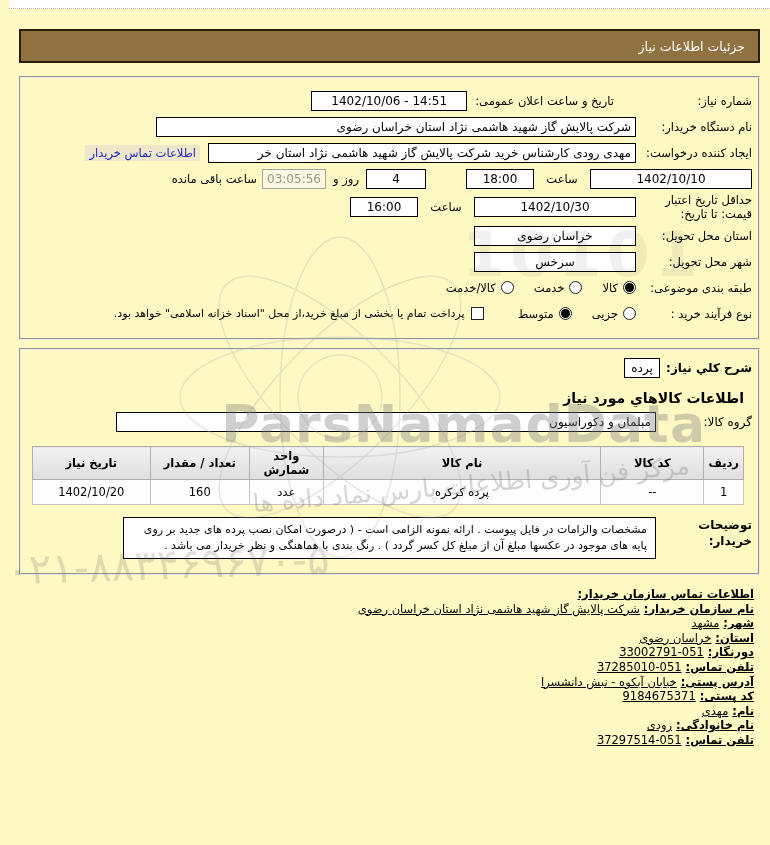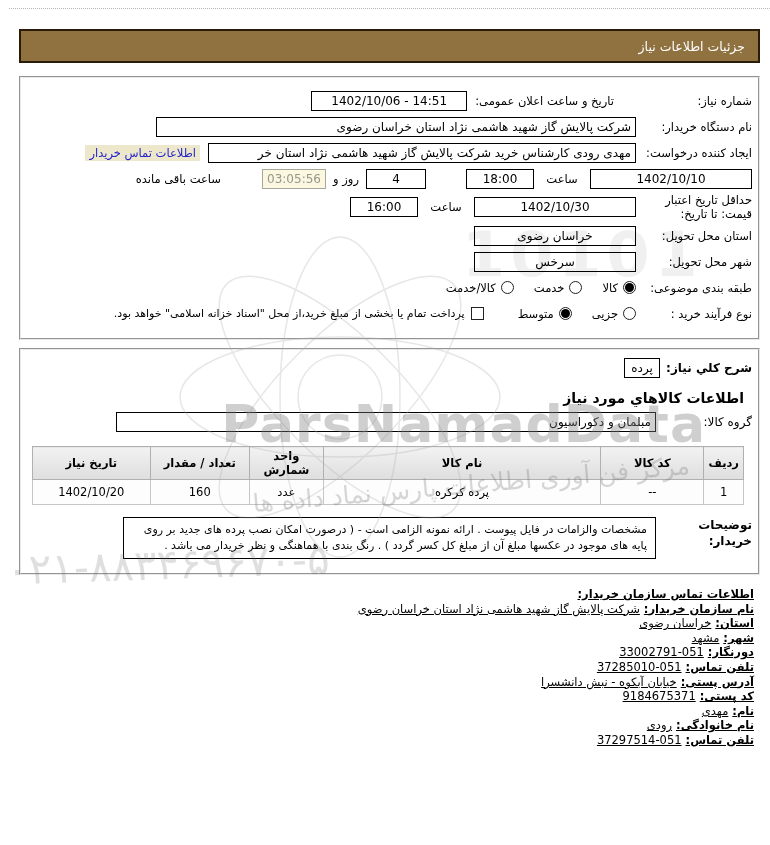--- a/index.html
+++ b/index.html
@@ -3,21 +3,21 @@
 <meta charset="utf-8">
 <style>
   * { box-sizing: border-box; margin: 0; padding: 0; }
   html,body { width:770px; }
   body {
     font-family: "DejaVu Sans", sans-serif;
     background:#dcdcdc;
     color:#000;
     direction:rtl;
   }
-  .page { position:relative; width:770px; height:845px; background:#ffffff; overflow:hidden;padding-left:9px; }
+  .page { position:relative; width:770px; height:845px; background:#fef9c3; overflow:hidden;padding-left:9px; }
   .topstrip { height:9px; background:#ffffff; border-bottom:1px dotted #b5b5b5; }
 
   
   .titlebar {
     margin:20px 10px 0 10px; height:34px;
     background:#8f7240; border:2px solid #2a1c08;
     color:#ffffff; font-size:12.5px;
     display:flex; align-items:center; padding:0 13px;
   }
 
@@ -44,21 +44,21 @@
   .ltr { direction:ltr; unicode-bidi:isolate; }
 
   .w155{width:155px;} .w156{width:156px;} .w480{width:480px;} .w428{width:428px;}
   .w162{width:162px;} .w68{width:68px;} .w60{width:60px;} .w64{width:64px;}
   .w540{width:540px;} .w36{width:36px;}
 
   .unit { font-size:11.5px; width:56px; text-align:center; }
   .unit.narrow { width:40px; }
   .countdown {
     background:#fbf7e1; border:1px solid #a8a89a; color:#97978a;
-    font-size:12px; text-align:center; height:20px; line-height:18px;margin-left:36px;
+    font-size:12px; text-align:center; height:20px; line-height:18px;
   }
   .remain { font-size:11.5px; margin-right:5px; }
   .gap40 { margin-right:40px; }
 
   .link { color:#2323cc; font-size:11.5px; background:#ede8cc; padding:1px 4px; margin-right:8px; cursor:pointer; }
 
   .radio {
     width:13px; height:13px; border:1px solid #222; border-radius:50%;
     background:#fff; display:inline-block; flex:0 0 13px;
   }
@@ -240,22 +240,22 @@
 
     <div class="notesrow">
       <span class="notes-lbl">توضیحات خریدار:</span>
       <div class="notes-box">مشخصات والزامات در فایل پیوست . ارائه نمونه الزامی است - ( درصورت امکان نصب پرده های جدید بر روی پایه های موجود در عکسها مبلغ آن از مبلغ کل کسر گردد ) . رنگ بندی با هماهنگی و نظر خریدار می باشد .</div>
     </div>
   </div>
 
   <div class="contact">
     <div class="cline"><span class="b">اطلاعات تماس سازمان خریدار:</span></div>
     <div class="cline"><span class="b">نام سازمان خریدار:</span><span>شرکت پالایش گاز شهید هاشمی نژاد استان خراسان رضوی</span></div>
+    <div class="cline"><span class="b">شهر:</span><span>مشهد</span></div>
     <div class="cline"><span class="b">استان:</span><span>خراسان رضوی</span></div>
-    <div class="cline"><span class="b">شهر:</span><span>مشهد</span></div>
     <div class="cline"><span class="b">دورنگار:</span><span class="ltr">33002791-051</span></div>
     <div class="cline"><span class="b">تلفن تماس:</span><span class="ltr">37285010-051</span></div>
     <div class="cline"><span class="b">آدرس پستی:</span><span>خیابان آبکوه - نبش دانشسرا</span></div>
     <div class="cline"><span class="b">کد پستی:</span><span class="ltr">9184675371</span></div>
     <div class="cline"><span class="b">نام:</span><span>مهدی</span></div>
     <div class="cline"><span class="b">نام خانوادگی:</span><span>رودی</span></div>
     <div class="cline"><span class="b">تلفن تماس:</span><span class="ltr">37297514-051</span></div>
   </div>
 
   <svg class="wm wm-flower" width="470" height="400" viewBox="0 0 470 400">

